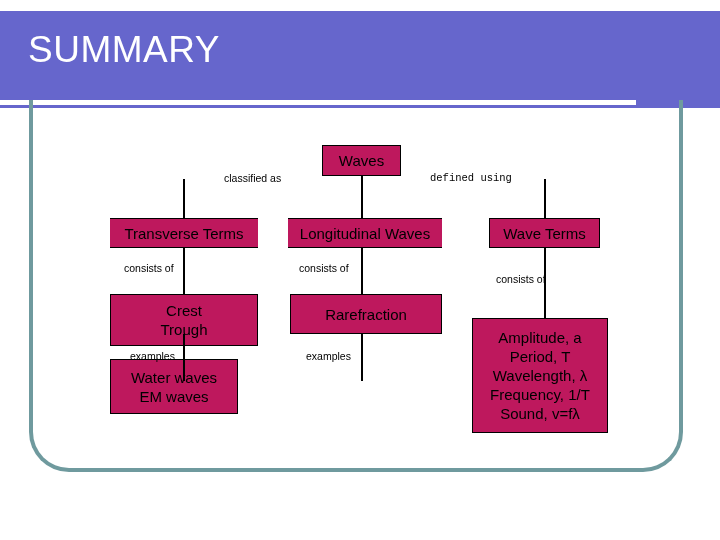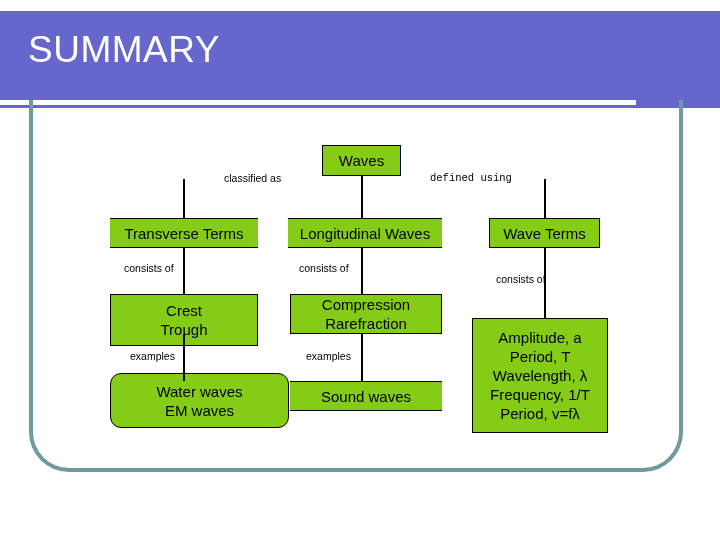--- a/index.html
+++ b/index.html
@@ -62,21 +62,21 @@
     position: absolute;
     left: 0;
     top: 0;
     width: 720px;
     height: 540px;
     pointer-events: none;
   }
   .node {
     position: absolute;
     box-sizing: border-box;
-    background: #84cc16;
+    background: #be185d;
     color: #000000;
     font-size: 15px;
     line-height: 19px;
     text-align: center;
     display: flex;
     flex-direction: column;
     align-items: center;
     justify-content: center;
     pointer-events: auto;
   }
@@ -99,21 +99,21 @@
     pointer-events: auto;
   }
 
   
   #node-waves             { left: 322px; top: 145px; width: 79px;  height: 31px; }
   #node-transverse        { left: 110px; top: 218px; width: 148px; height: 30px; }
   #node-longitudinal      { left: 288px; top: 218px; width: 154px; height: 30px; }
   #node-wave-terms        { left: 489px; top: 218px; width: 111px; height: 30px; }
   #node-crest-trough      { left: 110px; top: 294px; width: 148px; height: 52px; }
   #node-compression       { left: 290px; top: 294px; width: 152px; height: 40px; }
-  #node-water-em          { left: 110px; top: 373px; width: 179px; height: 55px; border-radius: 11px; }
+  #node-water-em          { left: 110px; top: 359px; width: 128px; height: 55px; }
   #node-sound             { left: 290px; top: 381px; width: 152px; height: 30px; }
   #node-wave-quantities   { left: 472px; top: 318px; width: 136px; height: 115px; }
 
   
   #conn-waves-transverse  { left: 183px; top: 179px; height: 39px; }
   #conn-waves-longitudinal{ left: 361px; top: 176px; height: 42px; }
   #conn-waves-terms       { left: 544px; top: 179px; height: 39px; }
   #conn-trans-crest       { left: 183px; top: 248px; height: 46px; }
   #conn-long-comp         { left: 361px; top: 248px; height: 46px; }
   #conn-terms-quant       { left: 544px; top: 248px; height: 70px; }
@@ -153,37 +153,33 @@
   </div>
   <div class="node boxed" id="node-wave-terms">
     <span class="ln">Wave Terms</span>
   </div>
 
   <div class="node boxed" id="node-crest-trough">
     <span class="ln">Crest</span>
     <span class="ln">Trough</span>
   </div>
   <div class="node boxed" id="node-compression">
-    <span class="ln">Compression</span>
     <span class="ln">Rarefraction</span>
   </div>
   <div class="node boxed" id="node-wave-quantities">
     <span class="ln">Amplitude, a</span>
     <span class="ln">Period, T</span>
     <span class="ln">Wavelength, λ</span>
     <span class="ln">Frequency, 1/T</span>
-    <span class="ln">Period, v=fλ</span>
+    <span class="ln">Sound, v=fλ</span>
   </div>
 
   <div class="node boxed" id="node-water-em">
     <span class="ln">Water waves</span>
     <span class="ln">EM waves</span>
-  </div>
-  <div class="node banded" id="node-sound">
-    <span class="ln">Sound waves</span>
   </div>
 
   <div class="connector" id="conn-waves-transverse"></div>
   <div class="connector" id="conn-waves-longitudinal"></div>
   <div class="connector" id="conn-waves-terms"></div>
   <div class="connector" id="conn-trans-crest"></div>
   <div class="connector" id="conn-long-comp"></div>
   <div class="connector" id="conn-terms-quant"></div>
   <div class="connector" id="conn-crest-water"></div>
   <div class="connector" id="conn-comp-sound"></div>

